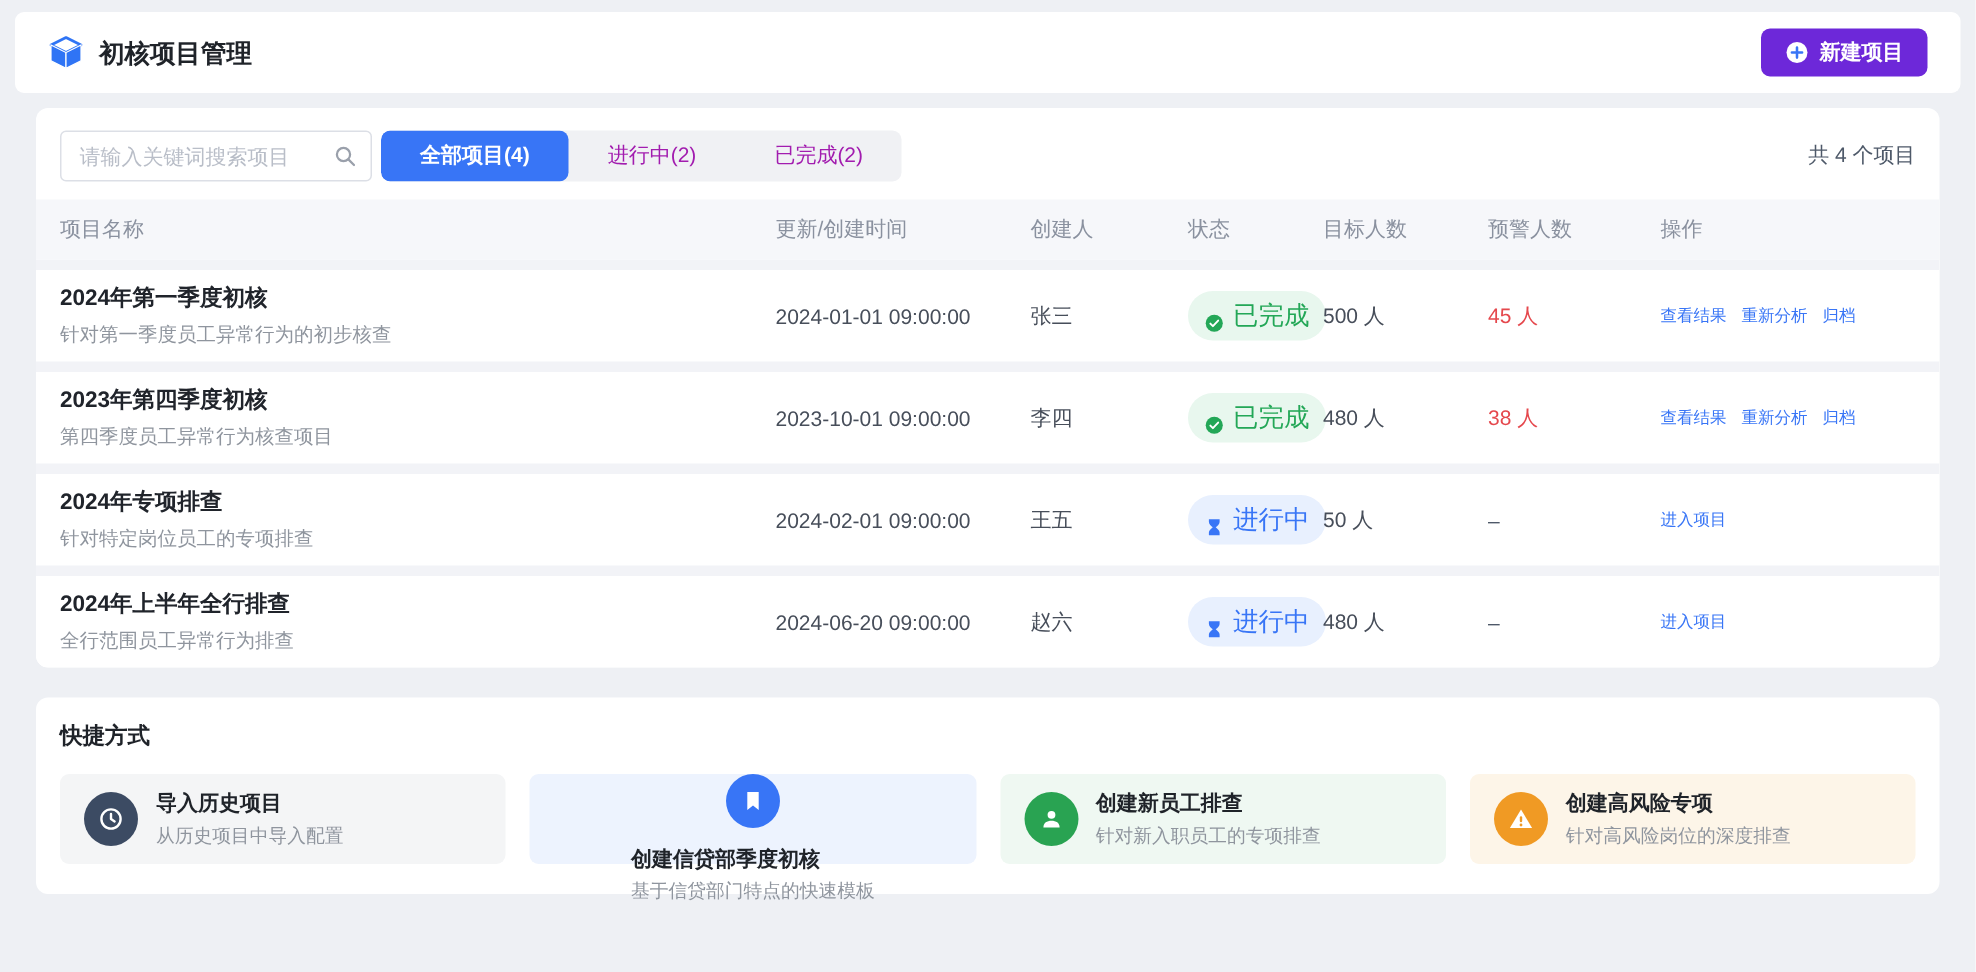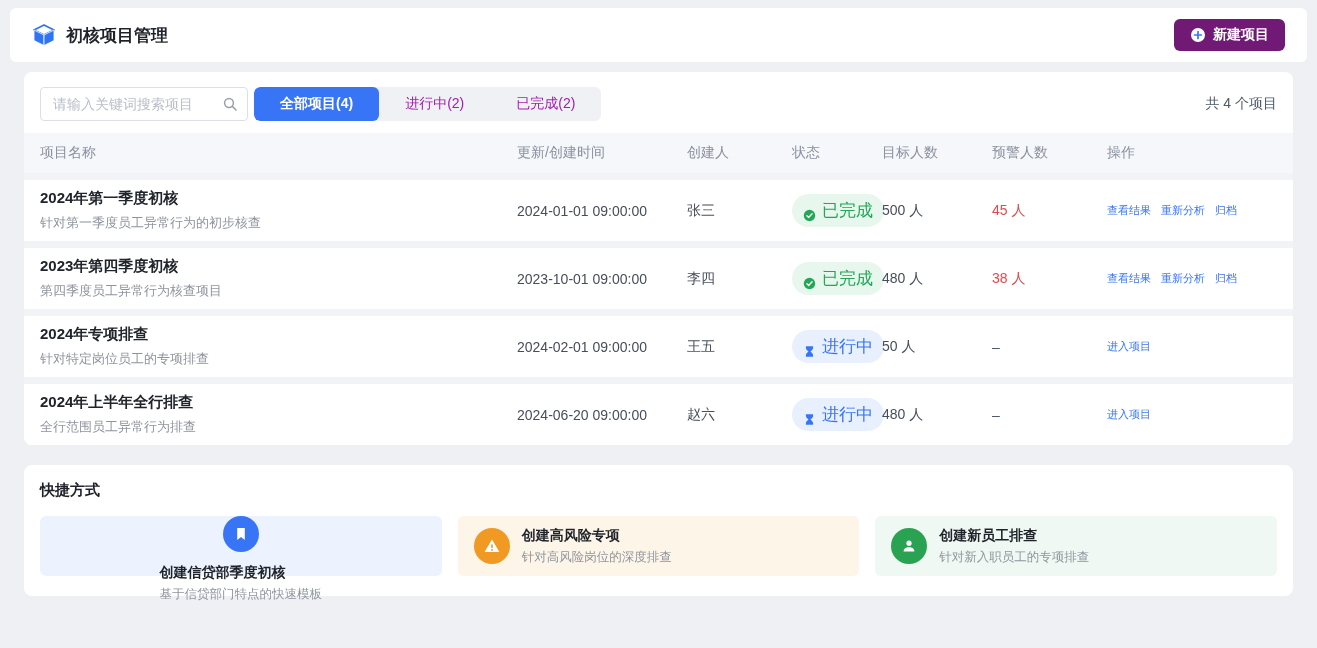--- a/index.html
+++ b/index.html
@@ -13,21 +13,21 @@
   
   .topbar {
     margin:8px 10px 0; height:54px; background:#fff; border-radius:6px;
     display:flex; align-items:center; padding:0 22px;
   }
   .topbar .logo { width:24px; height:24px; margin-right:10px; flex:0 0 auto; }
   .topbar h1 { font-size:17px; font-weight:bold; color:#1f2329; }
   .spacer { flex:1; }
   .new-btn {
     display:flex; align-items:center; gap:7px;
-    background:#701a75; color:#fff; border:none; border-radius:6px;
+    background:#6d28d9; color:#fff; border:none; border-radius:6px;
     height:32px; padding:0 16px; font-size:14px; font-weight:bold; cursor:pointer;
     font-family:Liberation Sans, sans-serif;
   }
   
   .main-card { margin:10px 24px 0; background:#fff; border-radius:8px; overflow:hidden; }
   .toolbar { display:flex; align-items:center; padding:15px 16px 12px; }
   .search-box {
     position:relative; width:208px; height:34px; flex:0 0 auto;
   }
   .search-box input {
@@ -232,54 +232,66 @@
       <a class="alink">进入项目</a>
     </div>
   </div>
 
 </div>
 
 <div class="shortcuts">
   <h2>快捷方式</h2>
   <div class="sc-grid">
 
+    <div class="sc-card c0">
+      <span class="sc-circle">
+        <svg viewBox="0 0 18 18" fill="none" stroke="#ffffff" stroke-width="1.6">
+          <circle cx="9" cy="9" r="6.4"></circle>
+          <path d="M9 5.6V9l2.4 1.6" stroke-linecap="round" stroke-linejoin="round"></path>
+        </svg>
+      </span>
+      <div>
+        <div class="sc-title">导入历史项目</div>
+        <div class="sc-desc">从历史项目中导入配置</div>
+      </div>
+    </div>
 
     <div class="sc-card c1">
       <span class="sc-circle">
         <svg viewBox="0 0 18 18">
           <path d="M5.2 3h7.6v12l-3.8-3-3.8 3z" fill="#ffffff"></path>
         </svg>
       </span>
       <div>
         <div class="sc-title">创建信贷部季度初核</div>
         <div class="sc-desc">基于信贷部门特点的快速模板</div>
+      </div>
+    </div>
+
+    <div class="sc-card c2">
+      <span class="sc-circle">
+        <svg viewBox="0 0 18 18">
+          <circle cx="9" cy="6.2" r="2.6" fill="#ffffff"></circle>
+          <path d="M3.6 14.6c0-3 2.4-4.4 5.4-4.4s5.4 1.4 5.4 4.4z" fill="#ffffff"></path>
+        </svg>
+      </span>
+      <div>
+        <div class="sc-title">创建新员工排查</div>
+        <div class="sc-desc">针对新入职员工的专项排查</div>
       </div>
     </div>
 
     <div class="sc-card c3">
       <span class="sc-circle">
         <svg viewBox="0 0 18 18">
           <path d="M9 2.6L16.4 15H1.6z" fill="#ffffff"></path>
           <rect x="8.2" y="7.2" width="1.6" height="4" rx="0.8" fill="#f09a24"></rect>
           <circle cx="9" cy="13" r="0.95" fill="#f09a24"></circle>
         </svg>
       </span>
       <div>
         <div class="sc-title">创建高风险专项</div>
         <div class="sc-desc">针对高风险岗位的深度排查</div>
       </div>
     </div>
 
-    <div class="sc-card c2">
-      <span class="sc-circle">
-        <svg viewBox="0 0 18 18">
-          <circle cx="9" cy="6.2" r="2.6" fill="#ffffff"></circle>
-          <path d="M3.6 14.6c0-3 2.4-4.4 5.4-4.4s5.4 1.4 5.4 4.4z" fill="#ffffff"></path>
-        </svg>
-      </span>
-      <div>
-        <div class="sc-title">创建新员工排查</div>
-        <div class="sc-desc">针对新入职员工的专项排查</div>
-      </div>
-    </div>
-
   </div>
 </div>
 
 </body></html>

